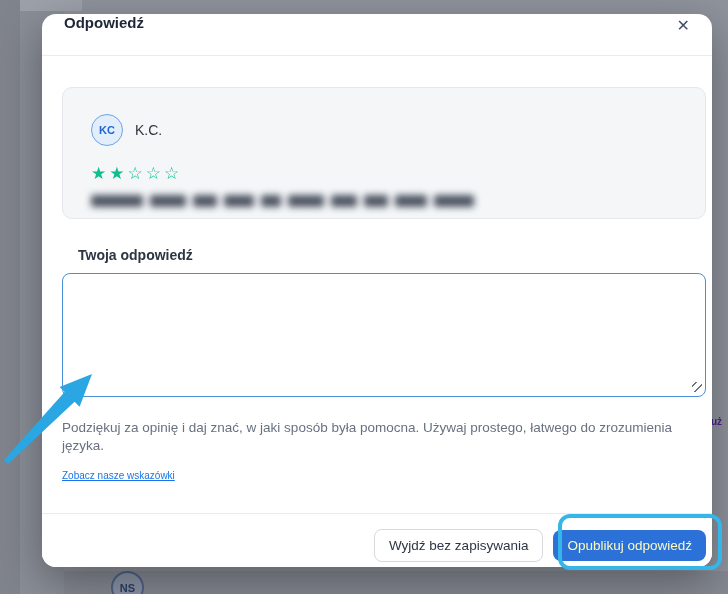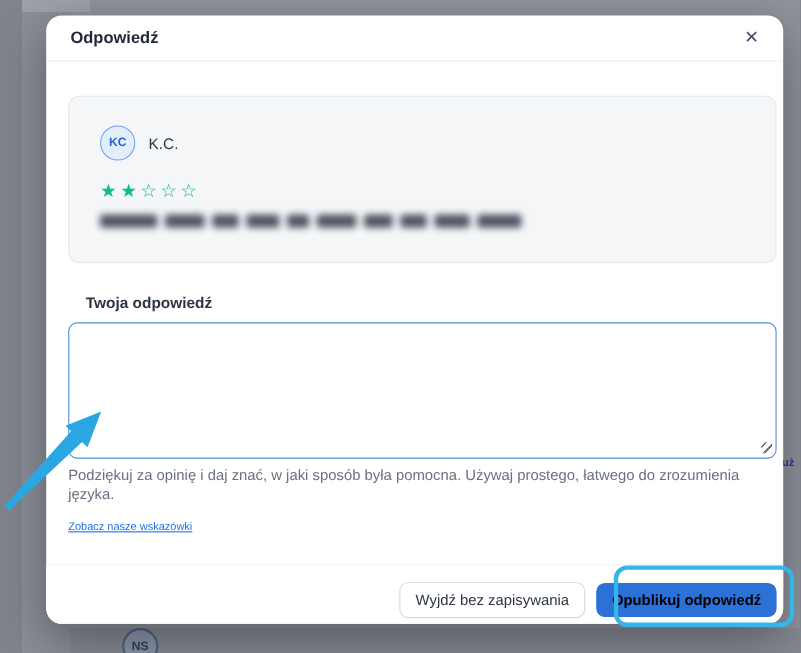--- a/index.html
+++ b/index.html
@@ -22,33 +22,33 @@
   .bg-author { position:absolute; left:159px; top:577px; font-size:14px; color:#222a38;margin-top:48px; }
   .bg-right-text { position:absolute; left:711px; top:416px; font-size:10px; color:#4c1d95;font-weight:bold; }
 
   
   .modal {
     position:absolute; left:42px; top:14px; width:670px; height:553px;
     background:#ffffff; border-radius:14px;
     box-shadow:0 14px 44px rgba(0,0,0,0.35);
   }
   .modal-header {
-    height:42px; display:flex; align-items:center; justify-content:space-between;
+    height:42px; display:flex; align-items:flex-start; justify-content:space-between;
     padding:0 18px 0 22px; border-bottom:1px solid #e9ecef;
   }
   .modal-title { font-size:15px; font-weight:bold; color:#1d2736; }
   .close-btn {
     font-size:16px; color:#44506a; background:none; border:none; cursor:pointer;
     line-height:1; padding:4px;
   }
   .modal-body { padding:31px 6px 0 20px; }
 
   .review-card {
     background:#f4f6f8; border:1px solid #e4e7eb; border-radius:10px;
-    padding:26px 28px 30px 28px; height:152px;
+    padding:26px 28px 30px 28px; height:132px;
   }
   .review-head { display:flex; align-items:center; gap:12px; }
   .avatar {
     width:32px; height:32px; border-radius:50%;
     background:#e3eefc; border:1px solid #6fa3ea; color:#2166cf;
     font-size:11px; font-weight:bold;
     display:flex; align-items:center; justify-content:center;
   }
   .author-name { font-size:14px; color:#30363f;text-align:center; }
   .stars { margin-top:19px; font-size:17px; letter-spacing:3px; line-height:1; }
@@ -65,32 +65,32 @@
   .reply-textarea {
     width:100%; height:124px; border:1.6px solid #4a8fd9; border-radius:8px;
     resize:none; outline:none; background:#fff; font-family:"Liberation Sans",sans-serif;
     font-size:14px; padding:8px 10px; display:block;
   }
   .resize-handle {
     position:absolute; right:4px; bottom:5px; width:10px; height:10px;
     background:repeating-linear-gradient(135deg, transparent 0 2.5px, #6d7480 2.5px 4px, transparent 4px 5.5px);
     pointer-events:none;
   }
-  .helper-text { margin-top:6px; font-size:13.5px; color:#697180; line-height:1.35; padding-right:6px; }
+  .helper-text { margin-top:22px; font-size:13.5px; color:#697180; line-height:1.35; padding-right:6px; }
   .guidelines-link { display:inline-block; margin-top:15px; font-size:10px; color:#1a73e8; text-decoration:underline; cursor:pointer; }
 
   .modal-footer {
     position:absolute; left:0; right:0; bottom:0; height:54px;
     border-top:1px solid #e9ecef; border-radius:0 0 14px 14px;
     display:flex; align-items:center; justify-content:flex-end; gap:10px;
     padding:10px 6px 0 20px; background:#fff;
   }
   .btn { font-family:"Liberation Sans",sans-serif; font-size:13.5px; border-radius:8px; cursor:pointer; padding:9px 14px; line-height:1; }
   .btn-secondary { background:#fff; border:1px solid #d6dade; color:#2d3643; }
-  .btn-primary { border:none; color:#000000; font-weight:bold; }
+  .btn-primary { border:none; color:#fef9c3; font-weight:normal; }
 
   .highlight-ring {
     position:absolute; left:558px; top:514px; width:164px; height:56px;
     border:4px solid #35b5e8; border-radius:12px; z-index:5; pointer-events:none;
   }
   .arrow-overlay { position:absolute; left:0; top:0; z-index:6; pointer-events:none; }
 </style>
 </head>
 <body>
 

